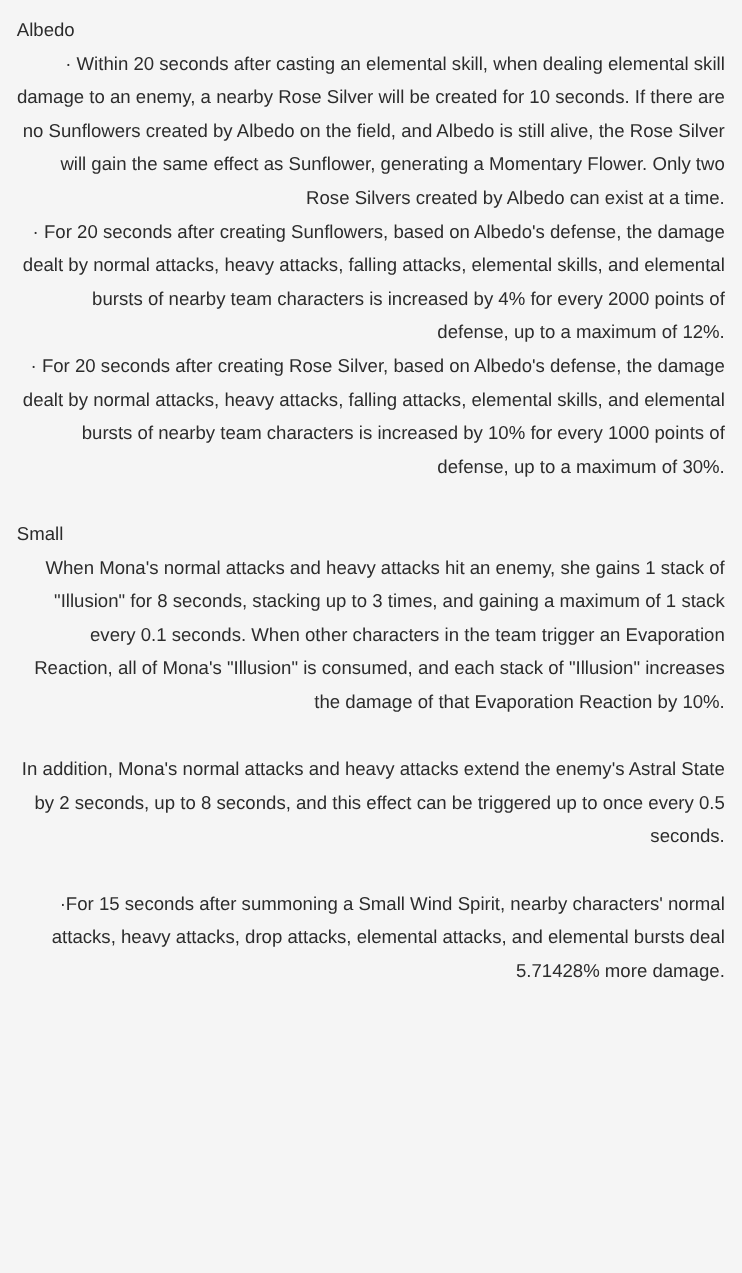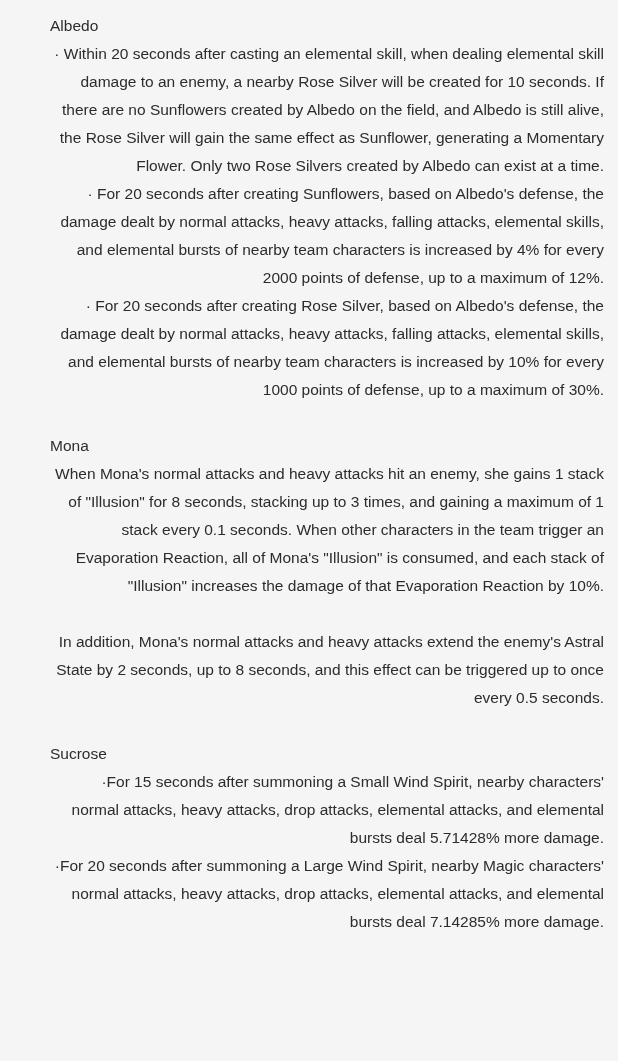--- a/index.html
+++ b/index.html
@@ -16,21 +16,20 @@
   }
   .page {
     width: 618px;
     min-height: 1061px;
     box-sizing: border-box;
     padding: 12px 14px 10px 14px;
     background: #f5f5f5;
   }
   .section {
     margin-bottom: 0;
-    margin-left: 36px;
   }
   .section-title {
     font-size: 15.5px;
     line-height: 28px;
     color: #2c2c2c;
     margin: 0 0 0 0;
   }
   .para {
     font-size: 15.5px;
     line-height: 28px;
@@ -54,27 +53,25 @@
   <div class="section">
     <div class="section-title">Albedo</div>
     <p class="para">· Within 20 seconds after casting an elemental skill, when dealing elemental skill damage to an enemy, a nearby Rose Silver will be created for 10 seconds. If there are no Sunflowers created by Albedo on the field, and Albedo is still alive, the Rose Silver will gain the same effect as Sunflower, generating a Momentary Flower. Only two Rose Silvers created by Albedo can exist at a time.</p>
     <p class="para">· For 20 seconds after creating Sunflowers, based on Albedo's defense, the damage dealt by normal attacks, heavy attacks, falling attacks, elemental skills, and elemental bursts of nearby team characters is increased by 4% for every 2000 points of defense, up to a maximum of 12%.</p>
     <p class="para">· For 20 seconds after creating Rose Silver, based on Albedo's defense, the damage dealt by normal attacks, heavy attacks, falling attacks, elemental skills, and elemental bursts of nearby team characters is increased by 10% for every 1000 points of defense, up to a maximum of 30%.</p>
   </div>
 
   <div class="spacer"></div>
 
   <div class="section">
-    <div class="section-title">Mona</div>
+    <div class="section-title">Small</div>
     <p class="para">When Mona's normal attacks and heavy attacks hit an enemy, she gains 1 stack of "Illusion" for 8 seconds, stacking up to 3 times, and gaining a maximum of 1 stack every 0.1 seconds. When other characters in the team trigger an Evaporation Reaction, all of Mona's "Illusion" is consumed, and each stack of "Illusion" increases the damage of that Evaporation Reaction by 10%.</p>
     <div class="spacer-small"></div>
     <p class="para">In addition, Mona's normal attacks and heavy attacks extend the enemy's Astral State by 2 seconds, up to 8 seconds, and this effect can be triggered up to once every 0.5 seconds.</p>
   </div>
 
   <div class="spacer"></div>
 
   <div class="section">
-    <div class="section-title">Sucrose</div>
     <p class="para">·For 15 seconds after summoning a Small Wind Spirit, nearby characters' normal attacks, heavy attacks, drop attacks, elemental attacks, and elemental bursts deal 5.71428% more damage.</p>
-    <p class="para">·For 20 seconds after summoning a Large Wind Spirit, nearby Magic characters' normal attacks, heavy attacks, drop attacks, elemental attacks, and elemental bursts deal 7.14285% more damage.</p>
   </div>
 
 </div>
 
 </body></html>

